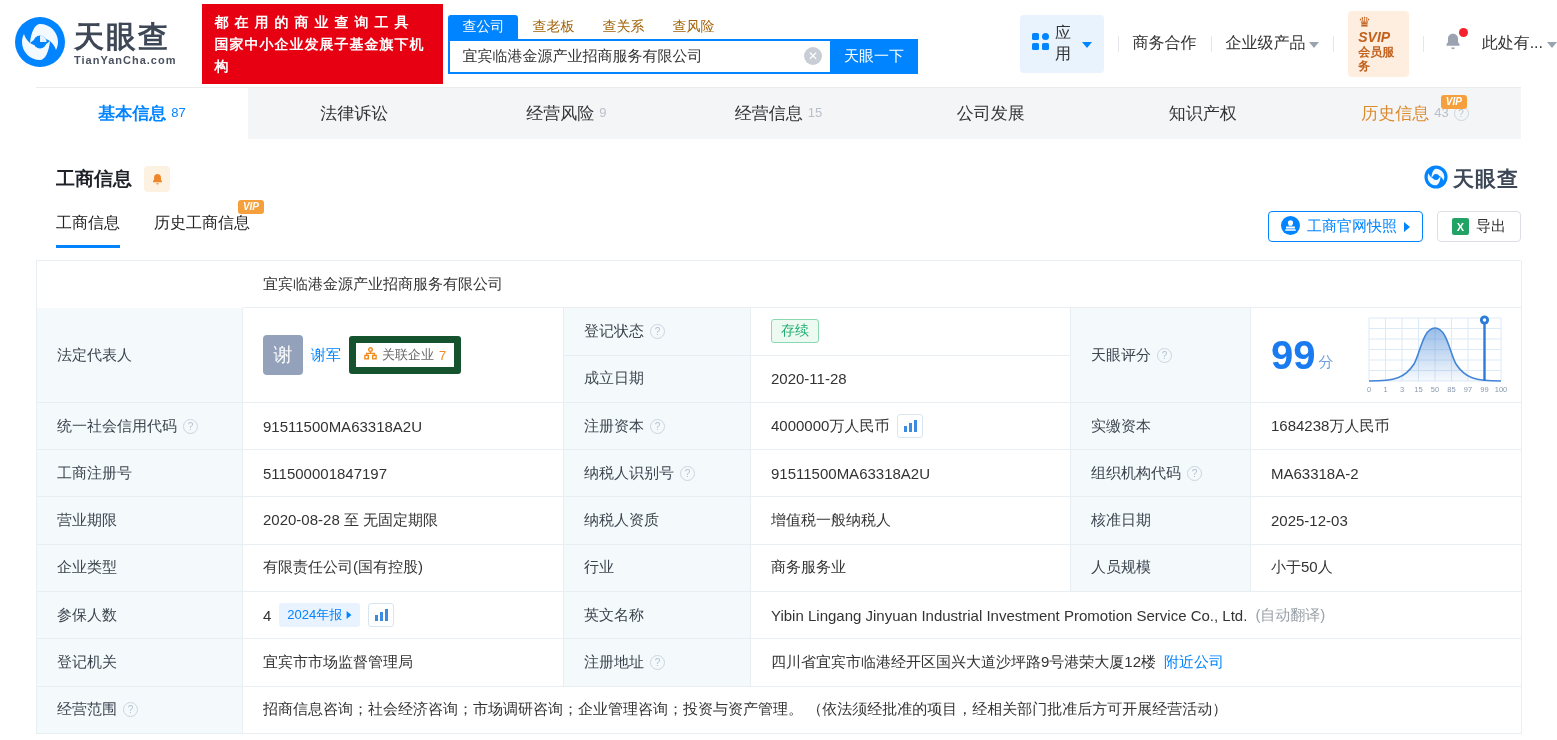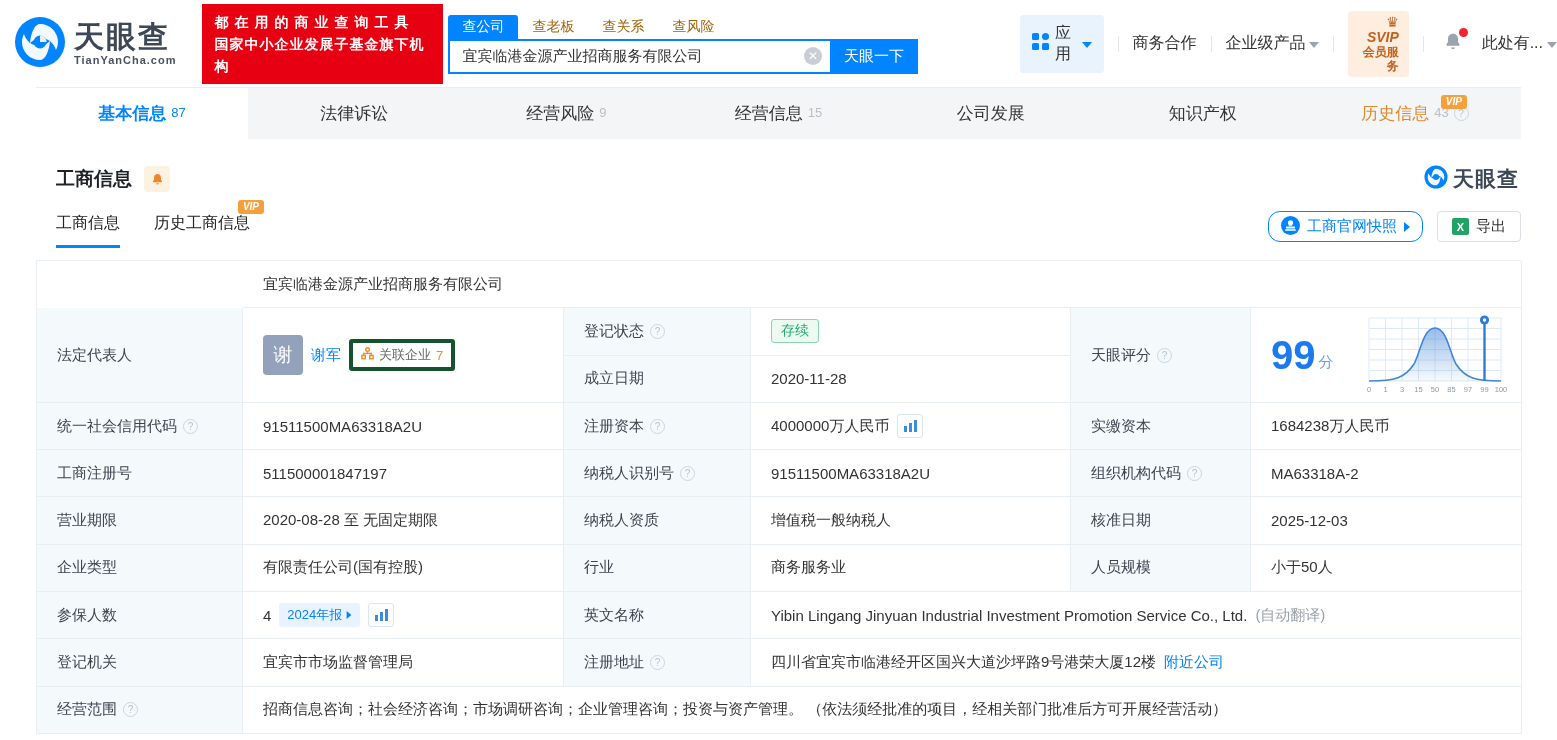--- a/index.html
+++ b/index.html
@@ -24,21 +24,21 @@
   .search-box input { flex:1; border:none; outline:none; font-size:15px; color:#333; font-family:inherit; background:transparent; }
   .clear-ic { width:18px; height:18px; border-radius:50%; background:#c9ced6; color:#fff; font-size:12px; line-height:18px; text-align:center; cursor:pointer; flex:none; }
   .search-btn { width:88px; background:#0084ff; color:#fff; border:none; font-size:15px; cursor:pointer; font-family:inherit; }
 
   .top-nav { display:flex; align-items:center; margin-left:102px; gap:14px; }
   .apps-chip { display:flex; align-items:center; gap:6px; background:#e9f3fd; border-radius:4px; padding:8px 12px; font-size:16px; color:#333; cursor:pointer; }
   .vsep { width:1px; height:16px; background:#e3e6ea; }
   .nav-link { font-size:16px; color:#333; cursor:pointer; white-space:nowrap; display:flex; align-items:center; gap:4px; }
   .caret { width:0; height:0; border-left:5px solid transparent; border-right:5px solid transparent; border-top:6px solid #9aa3af; margin-top:2px; }
   .caret.blue { border-top-color:#0084ff; }
-  .svip { background:#fdeee0; border-radius:4px; padding:4px 10px; text-align:right; cursor:pointer; }
+  .svip { background:#fdeee0; border-radius:4px; padding:4px 10px; text-align:left; cursor:pointer; }
   .svip .s1 { color:#c2611c; font-size:14px; font-weight:bold; font-style:italic; line-height:15px; }
   .svip .s2 { color:#c2611c; font-size:12px; font-weight:bold; line-height:14px; }
   .bell-wrap { position:relative; cursor:pointer; margin:0 4px; }
   .red-dot { position:absolute; top:-3px; right:-4px; width:9px; height:9px; border-radius:50%; background:#f5222d; }
 
   
   .page-tabs { width:1485px; margin-left:36px; height:52px; background:#f4f5f7; border-top:1px solid #ececec; display:flex; }
   .ptab { flex:1; display:flex; align-items:center; justify-content:center; font-size:17px; color:#333; cursor:pointer; position:relative; }
   .ptab .cnt { font-size:13px; color:#b9bfc8; margin-left:5px; margin-top:-2px; }
   .ptab.active { background:#fff; }
@@ -55,36 +55,36 @@
   .sec-title { font-size:19px; font-weight:bold; color:#1f2329; }
   .bell-chip { width:26px; height:26px; background:#fdf1e2; border-radius:4px; margin-left:12px; display:flex; align-items:center; justify-content:center; cursor:pointer; }
   .watermark { margin-left:auto; display:flex; align-items:center; gap:5px; }
   .watermark .wm-txt { font-size:21px; font-weight:bold; color:#3d4756; letter-spacing:1px; }
 
   .subtab-row { width:1485px; margin:18px 0 0 36px; display:flex; align-items:center; padding-left:20px; }
   .subtab { font-size:16px; color:#222; margin-right:34px; cursor:pointer; position:relative; padding-bottom:14px; }
   .subtab.active::after { content:""; position:absolute; left:0; right:0; bottom:0; height:3px; background:#0084ff; }
   .subtab .vip-badge { position:absolute; top:-13px; right:-14px; }
   .actions { margin-left:auto; display:flex; gap:14px; padding-bottom:8px; }
-  .btn-snapshot { display:flex; align-items:center; gap:7px; height:31px; padding:0 12px; border:1px solid #0084ff; border-radius:12px; background:#fff; color:#0084ff; font-size:15px; cursor:pointer; font-family:inherit; }
+  .btn-snapshot { display:flex; align-items:center; gap:7px; height:31px; padding:0 12px; border:1px solid #0084ff; border-radius:4px; background:#fff; color:#0084ff; font-size:15px; cursor:pointer; font-family:inherit; }
   .arrow-r { width:0; height:0; border-top:5px solid transparent; border-bottom:5px solid transparent; border-left:6px solid #0084ff; }
   .btn-export { display:flex; align-items:center; gap:7px; height:31px; padding:0 14px; border:1px solid #dcdfe3; border-radius:4px; background:#fff; color:#333; font-size:15px; cursor:pointer; font-family:inherit; }
 
   
   .info-table { width:1485px; margin:10px 0 0 36px; display:grid;
     grid-template-columns:206px 321px 187px 320px 180px 271px;
     grid-template-rows:repeat(10,47.3px);
     border:1px solid #e9eef3; border-right:none; border-bottom:none; }
   .cell { border-right:1px solid #e9eef3; border-bottom:1px solid #e9eef3; display:flex; align-items:center; padding:0 14px 0 20px; font-size:15px; color:#333; overflow:hidden; }
   .cell.lab { background:#f4f9fc; color:#3c454e; gap:6px; }
   .cell.val { background:#fff; gap:8px; }
 
   .avatar { width:40px; height:40px; border-radius:4px; background:#93a2ba; color:#fff; font-size:19px; display:flex; align-items:center; justify-content:center; flex:none; }
   a.blue, .blue-link { color:#0084ff; text-decoration:none; cursor:pointer; }
-  .rel-badge { display:flex; align-items:center; gap:5px; border:4px solid #14532d; border-radius:3px; padding:3px 8px; font-size:13px; color:#666; cursor:pointer; background:#fff; }
+  .rel-badge { display:flex; align-items:center; gap:5px; border:7px solid #14532d; border-radius:3px; padding:3px 8px; font-size:13px; color:#666; cursor:pointer; background:#fff; }
   .rel-badge .num { color:#f08c1e; }
 
   .status-badge { display:inline-block; border:1px solid #8bd8b0; background:#edfaf2; color:#1fae6e; font-size:14px; padding:2px 9px; border-radius:3px; }
 
   .score-val { display:flex; align-items:center; width:100%; }
   .score-num { font-size:40px; font-weight:bold; color:#1a7bf0; line-height:40px; }
   .score-unit { font-size:15px; color:#6f9fd8; margin:14px 0 0 3px; }
   .score-chart { margin-left:auto; margin-right:4px; }
 
   .trend-btn { width:26px; height:24px; border:1px solid #d8e6f2; border-radius:3px; background:#fff; display:flex; align-items:center; justify-content:center; cursor:pointer; flex:none; }

